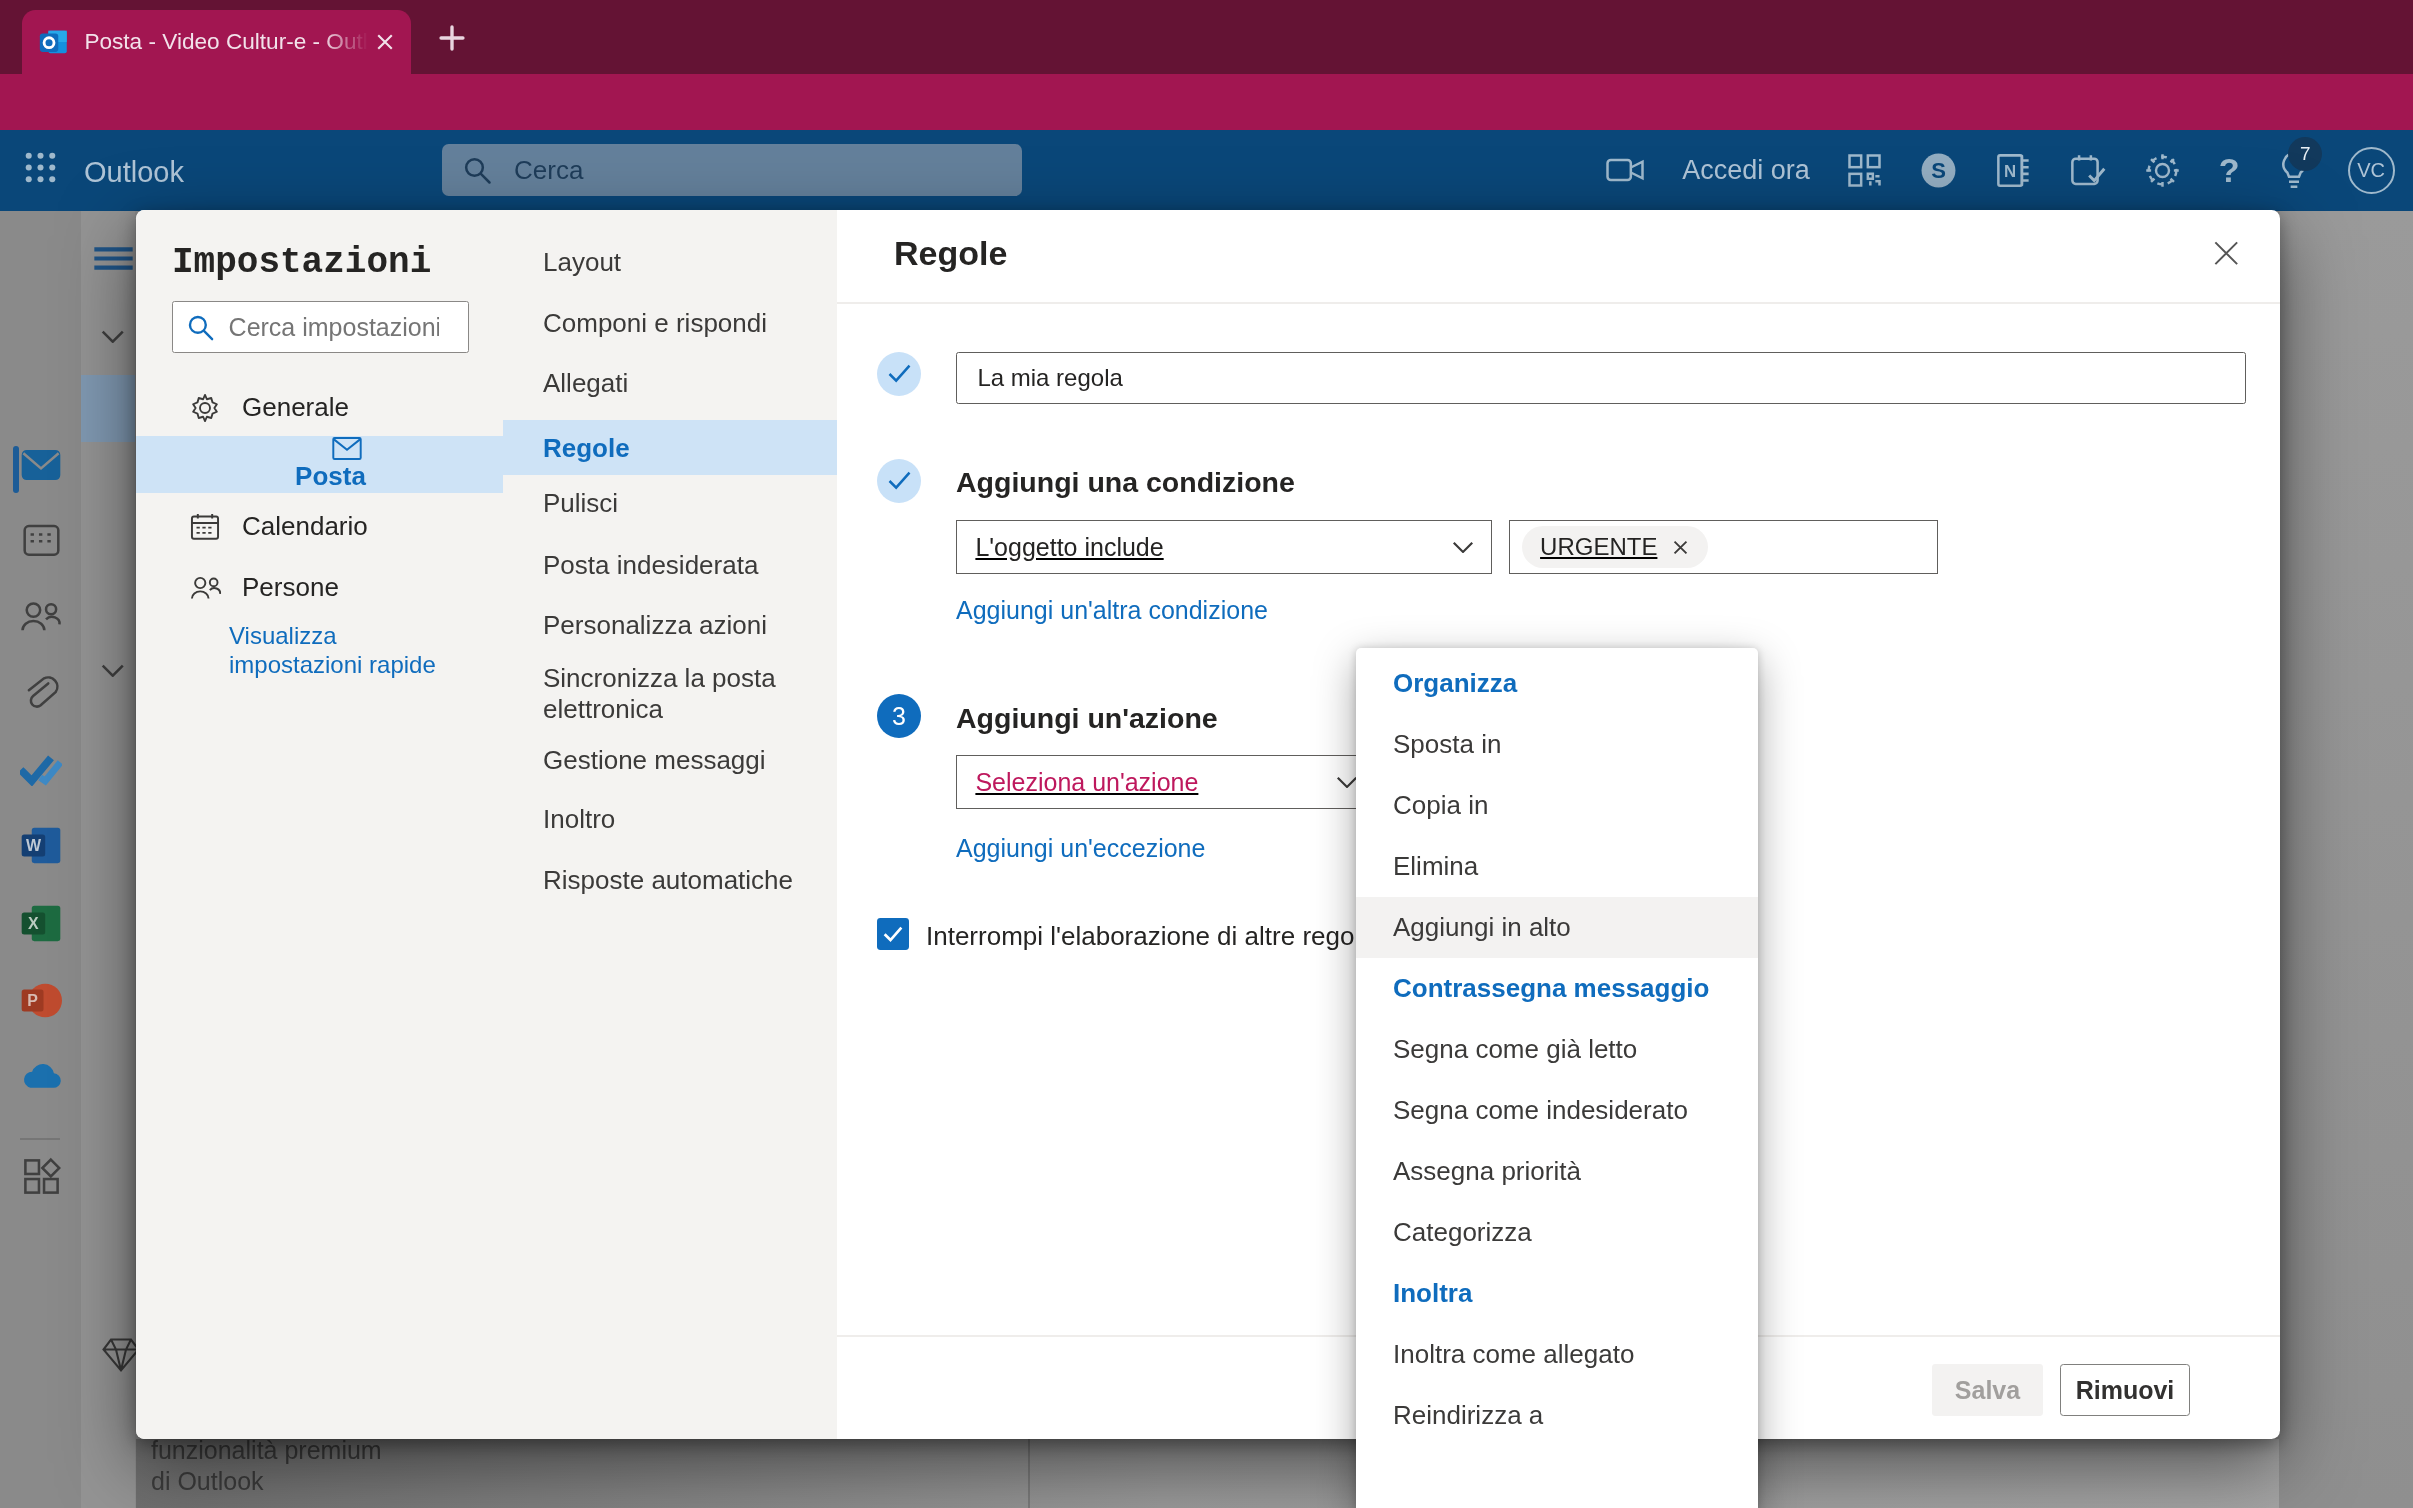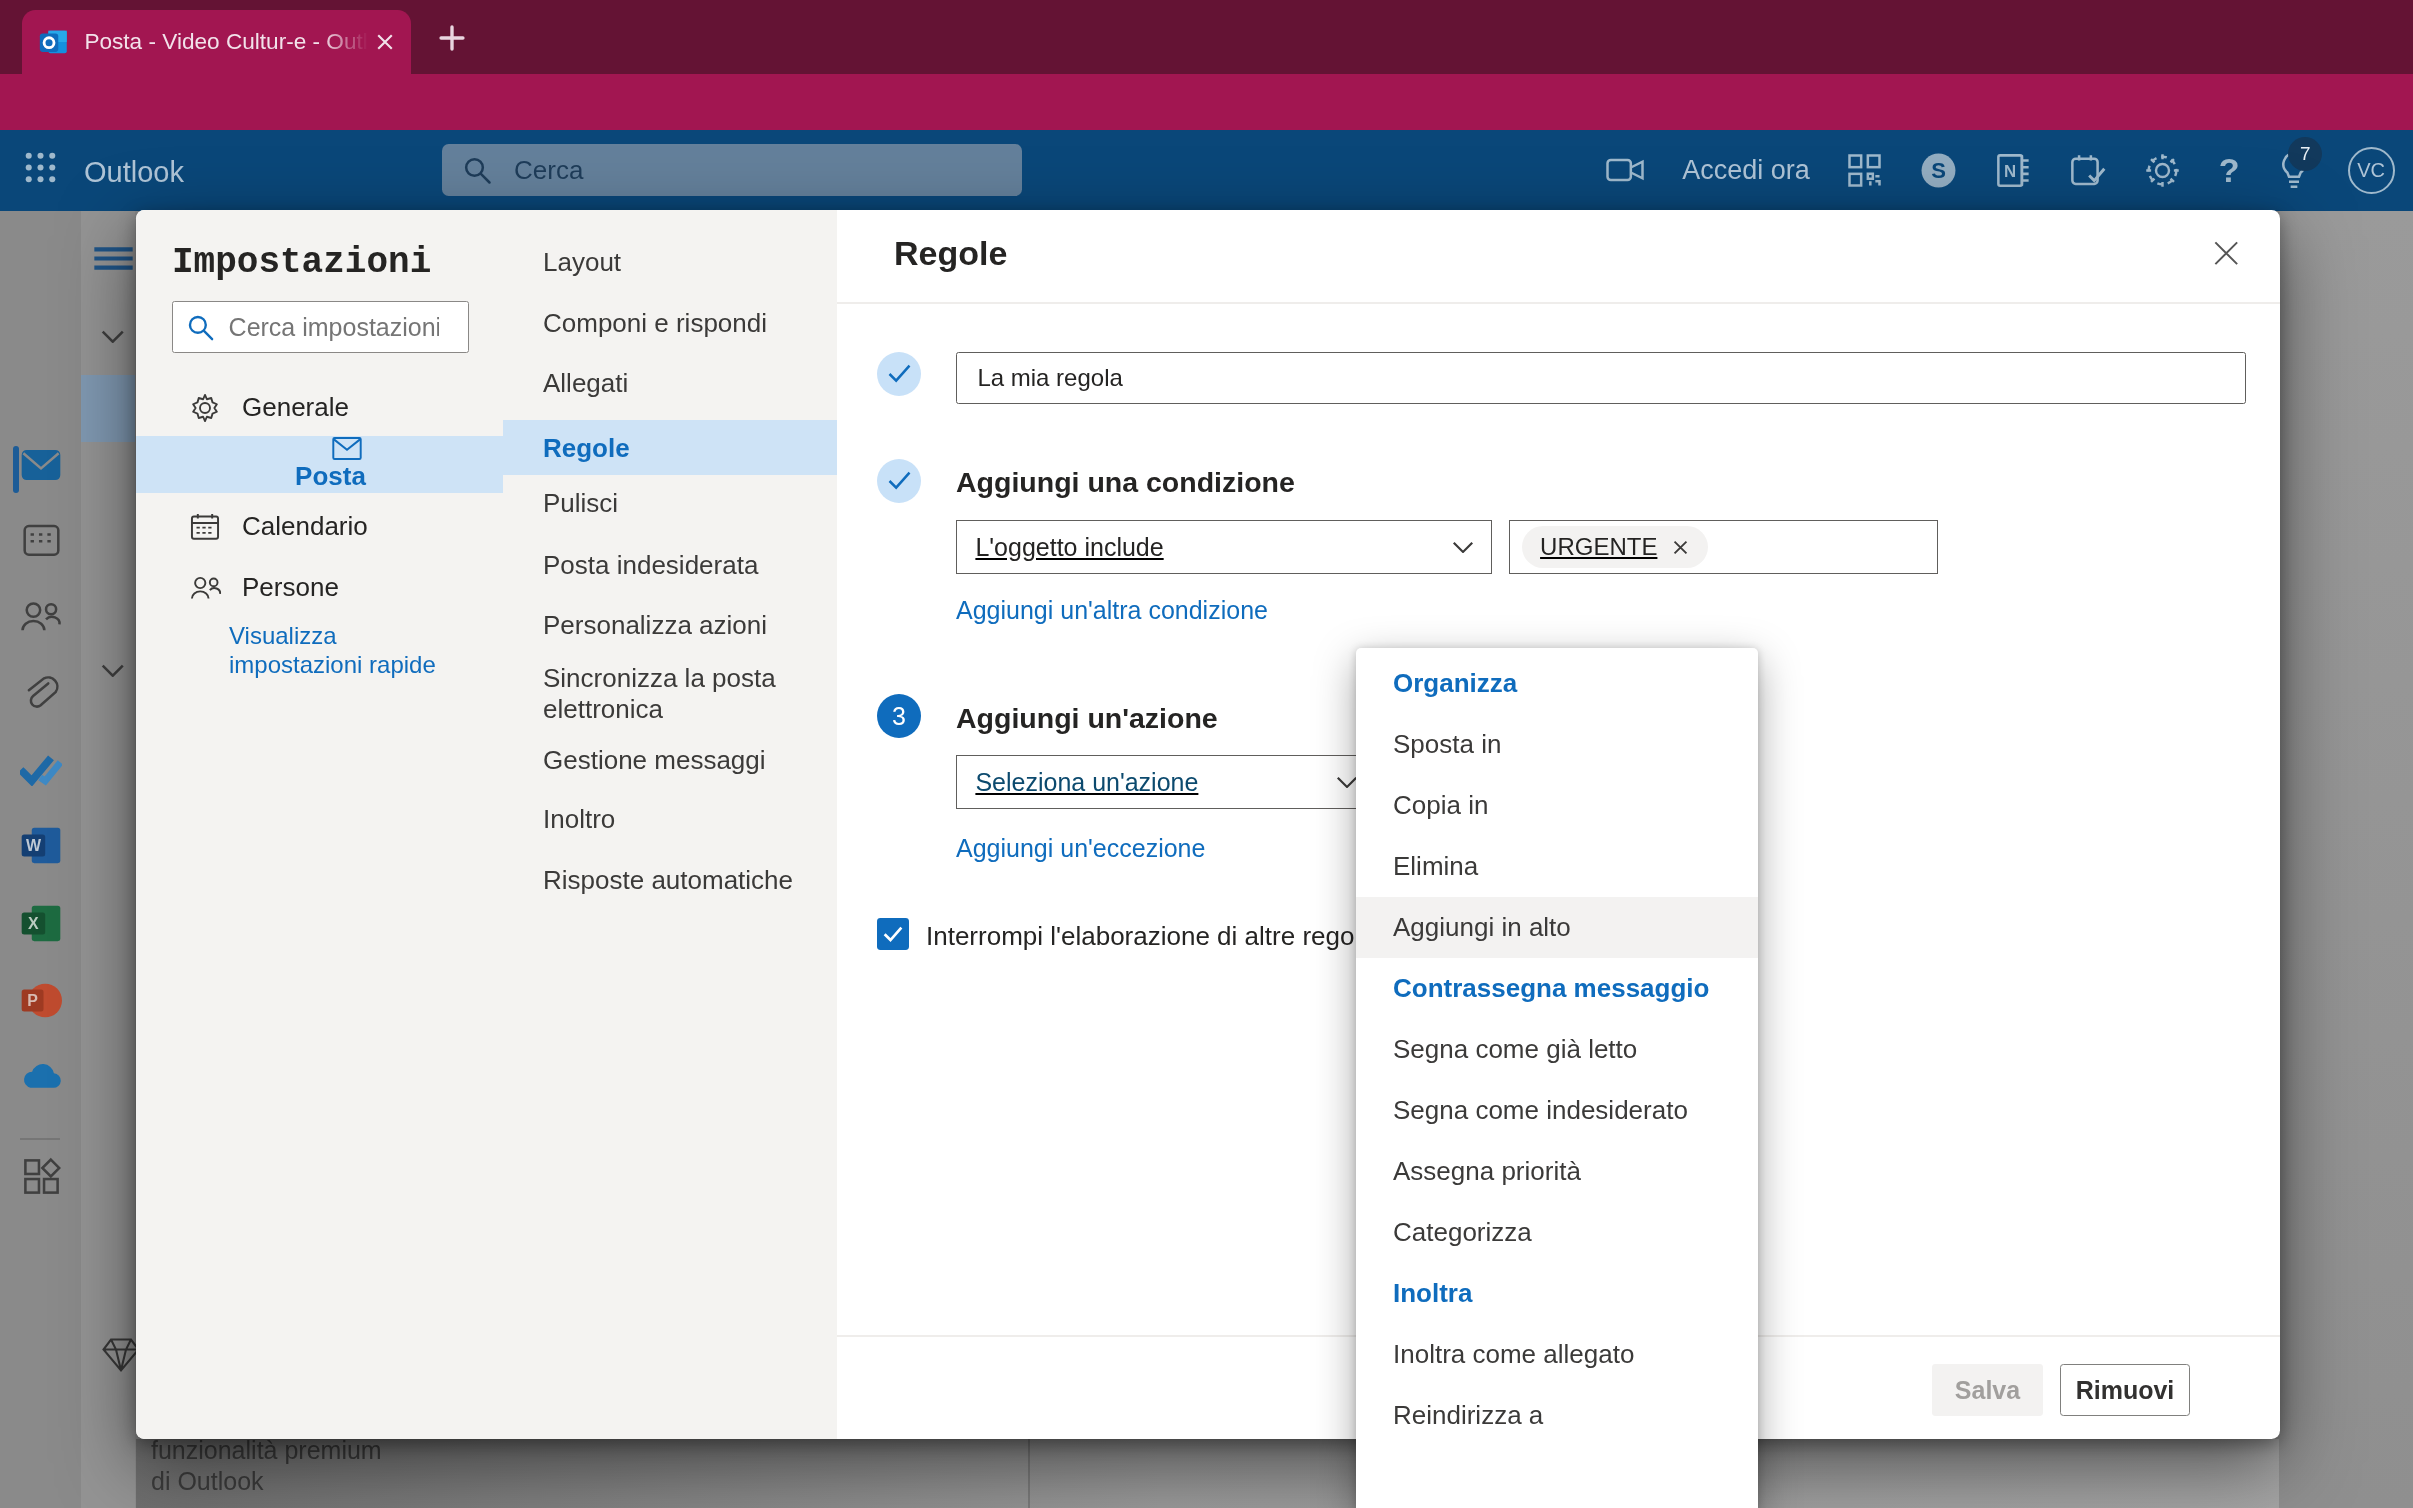--- a/index.html
+++ b/index.html
@@ -479,21 +479,21 @@
             </svg>
         </span>
       </span>
     </div>
     <div class="abs bluelink" style="left:119px;top:386px">Aggiungi un'altra condizione</div>
 
     <div class="abs stepcircle" style="left:40px;top:484px">3</div>
     <div class="abs sect-label" style="left:119px;top:492px">Aggiungi un'azione</div>
 
     <div class="abs ddbox" style="left:119px;top:545px;width:420px;height:54px">
-      <span class="ddtext" style="color:#0c4a6e">Seleziona un'azione</span>
+      <span class="ddtext" style="color:#be185d">Seleziona un'azione</span>
       <span class="chev">
         <svg width="22" height="12.6" viewBox="0 0 26 15" fill="none" stroke="currentColor" stroke-width="2.6">
             <path d="M2 2 L13 13 L24 2"></path>
           </svg>
       </span>
     </div>
     <div class="abs bluelink" style="left:119px;top:624px">Aggiungi un'eccezione</div>
 
     <div class="abs checkbox">
       <svg width="22" height="18.4" viewBox="0 0 26 22" fill="none" stroke="#fff" stroke-width="3.2">

